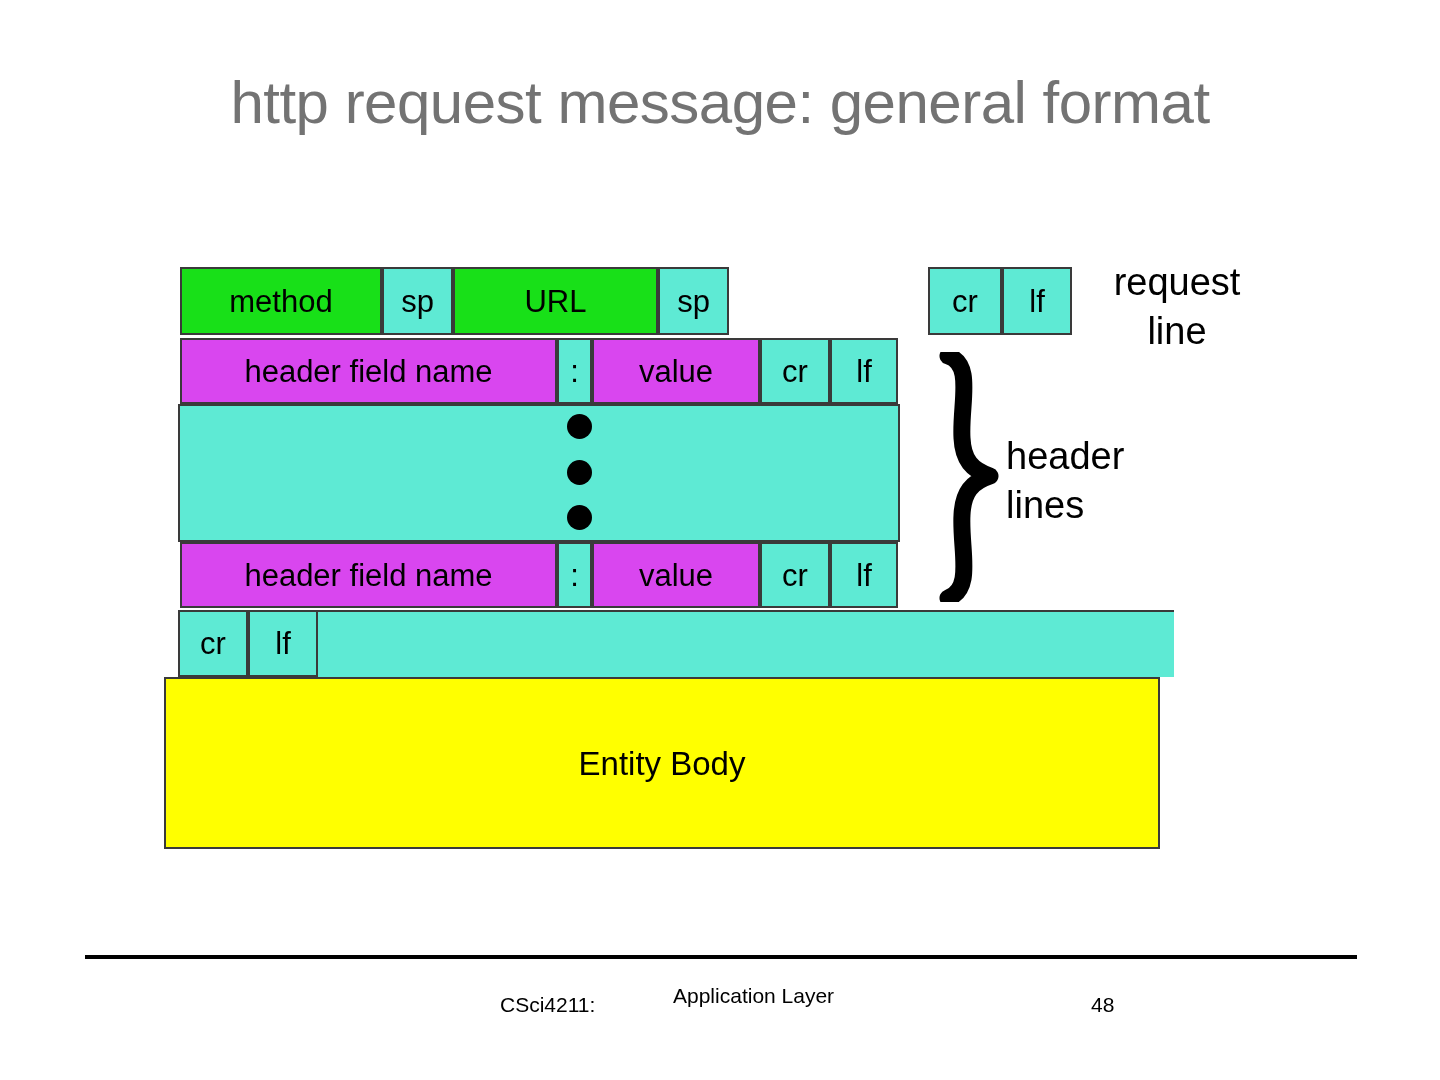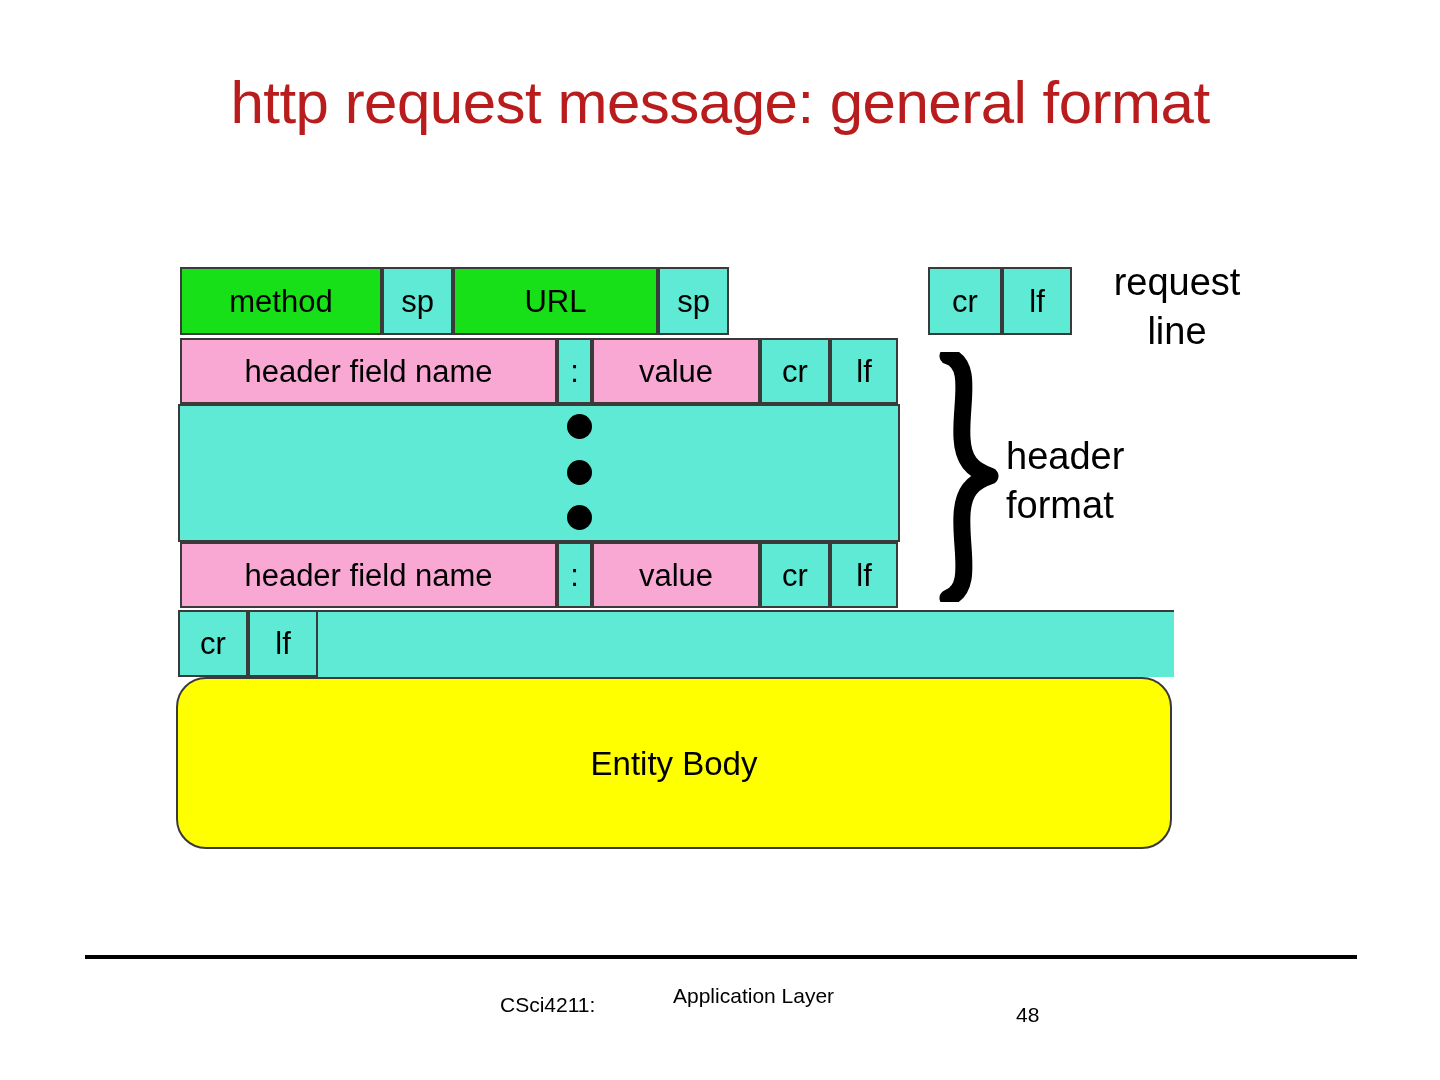--- a/index.html
+++ b/index.html
@@ -15,21 +15,21 @@
     font-family: "Liberation Sans", sans-serif;
   }
 
   
   #slide-title {
     position: absolute;
     left: 0;
     top: 68px;
     width: 1440px;
     text-align: center;
-    color: #b91c1c;
+    color: #737373;
     font-size: 60px;
     font-weight: 400;
     letter-spacing: -0.5px;
     white-space: nowrap;
   }
 
   
   #diagram {
     position: absolute;
     left: 0;
@@ -45,21 +45,21 @@
     display: flex;
     align-items: center;
     justify-content: center;
     font-family: "Liberation Sans", sans-serif;
     font-size: 31px;
     color: #000000;
     line-height: 1;
     background: #ffffff;
   }
   .cell.green  { background: #18e018; }
-  .cell.magenta{ background: #f9a8d4; }
+  .cell.magenta{ background: #d946ef; }
   .cell.yellow { background: #ffff00; }
   .cell.plain  { background: #5eead4; }
 
   
   .r1 { top: 267px; height: 68px; }
   
   .r2 { top: 338px; height: 66px; }
   
   .r3 { top: 404px; height: 138px; }
   
@@ -113,21 +113,21 @@
   }
   .footer-text {
     position: absolute;
     font-family: "Liberation Sans", sans-serif;
     font-size: 21px;
     color: #000000;
     white-space: nowrap;
   }
   #footer-course { left: 500px; top: 993px; }
   #footer-section { left: 673px; top: 984px; }
-  #footer-page { left: 1016px; top: 993px; margin-top: 10px; }
+  #footer-page { left: 1091px; top: 993px; }
 </style>
 </head>
 <body>
 
 <div id="slide-title">http request message: general format</div>
 
 <div id="diagram">
 
   <div class="cell green r1" style="left:180px; width:202px;">method</div>
   <div class="cell plain r1" style="left:382px; width:71px;">sp</div>
@@ -152,30 +152,30 @@
   <div class="cell magenta r4" style="left:180px; width:377px;">header field name</div>
   <div class="cell plain r4" style="left:557px; width:35px;">:</div>
   <div class="cell magenta r4" style="left:592px; width:168px;">value</div>
   <div class="cell plain r4" style="left:760px; width:70px;">cr</div>
   <div class="cell plain r4" style="left:830px; width:68px;">lf</div>
 
   <div class="cell plain r5" style="left:178px; width:70px;">cr</div>
   <div class="cell plain r5" style="left:248px; width:70px;">lf</div>
   <div class="cell plain r5" style="left:318px; width:856px; border-left:none; border-right:none; border-bottom:none;"></div>
 
-  <div class="cell yellow r6" style="left:176px; width:996px; font-size:33px;border-radius:30px;">Entity Body</div>
+  <div class="cell yellow r6" style="left:164px; width:996px; font-size:33px;">Entity Body</div>
 
   <div class="side-label" id="request-line-label">request
 line</div>
 
   <svg id="brace" viewBox="0 0 80 250" aria-hidden="true">
     <path d="M20 4 C46 12, 32 52, 34 86 C35 108, 44 118, 62 124 C44 130, 35 140, 34 163 C32 197, 46 237, 20 246" fill="none" stroke="#000000" stroke-width="17" stroke-linecap="round" stroke-linejoin="round"></path>
   </svg>
 
   <div class="side-label" id="header-lines-label">header
-format</div>
+lines</div>
 
 </div>
 
 <div id="footer-rule"></div>
 <div class="footer-text" id="footer-course">CSci4211:</div>
 <div class="footer-text" id="footer-section">Application Layer</div>
 <div class="footer-text" id="footer-page">48</div>
 
 </body></html>

